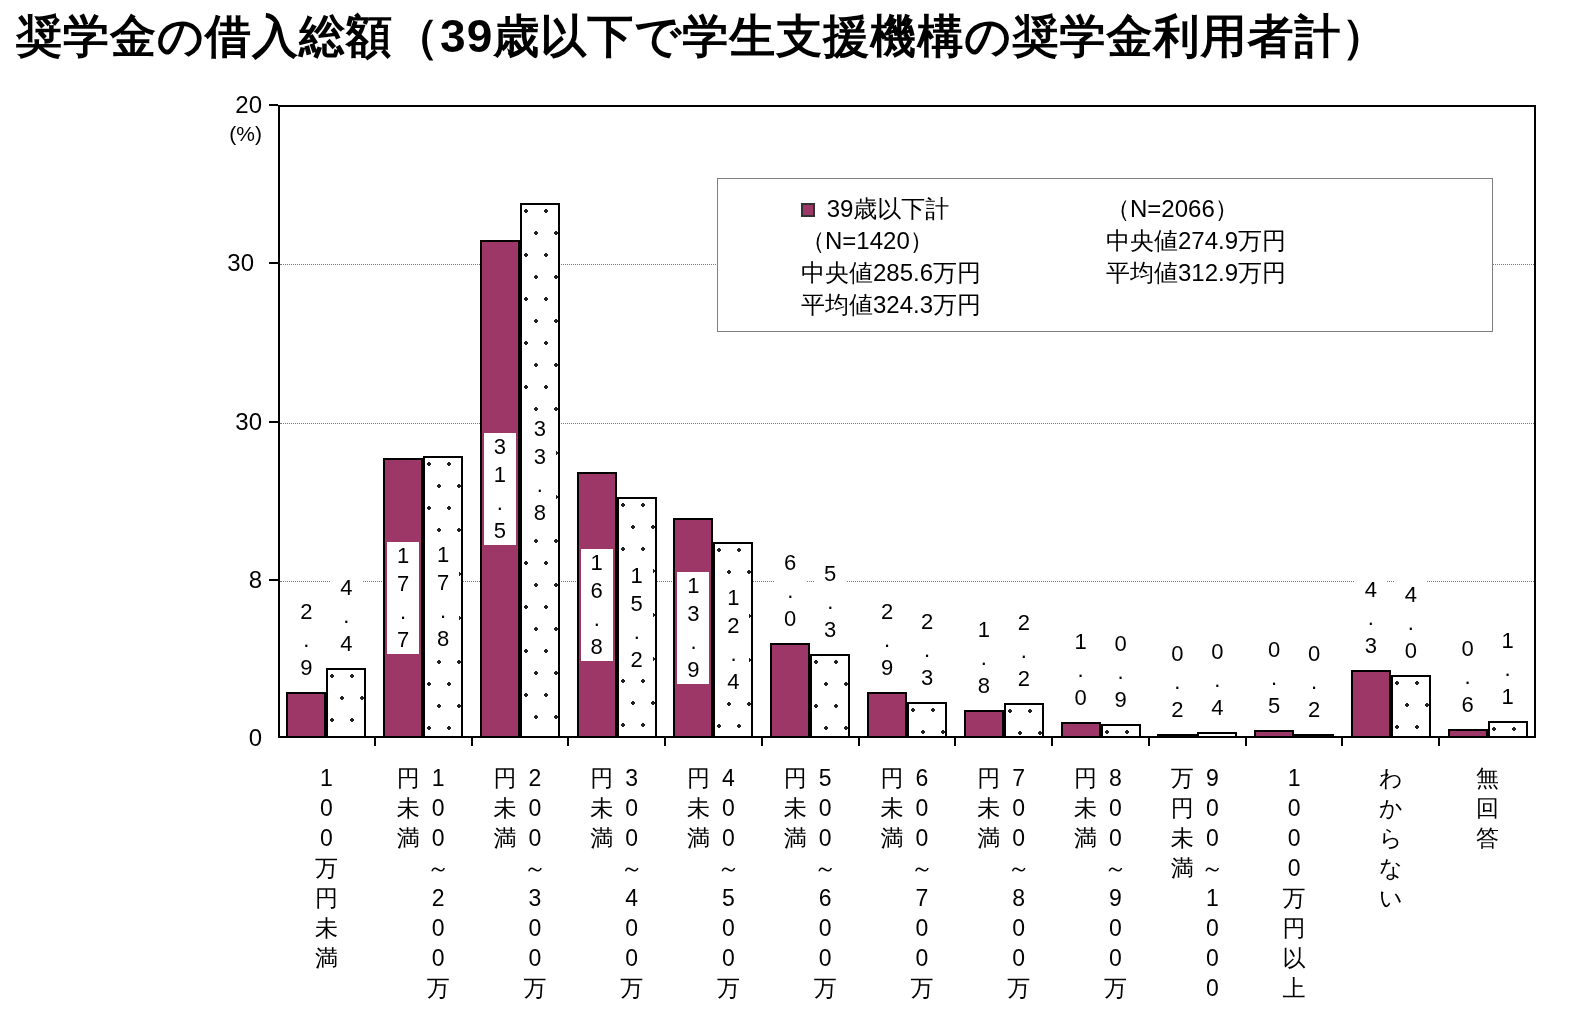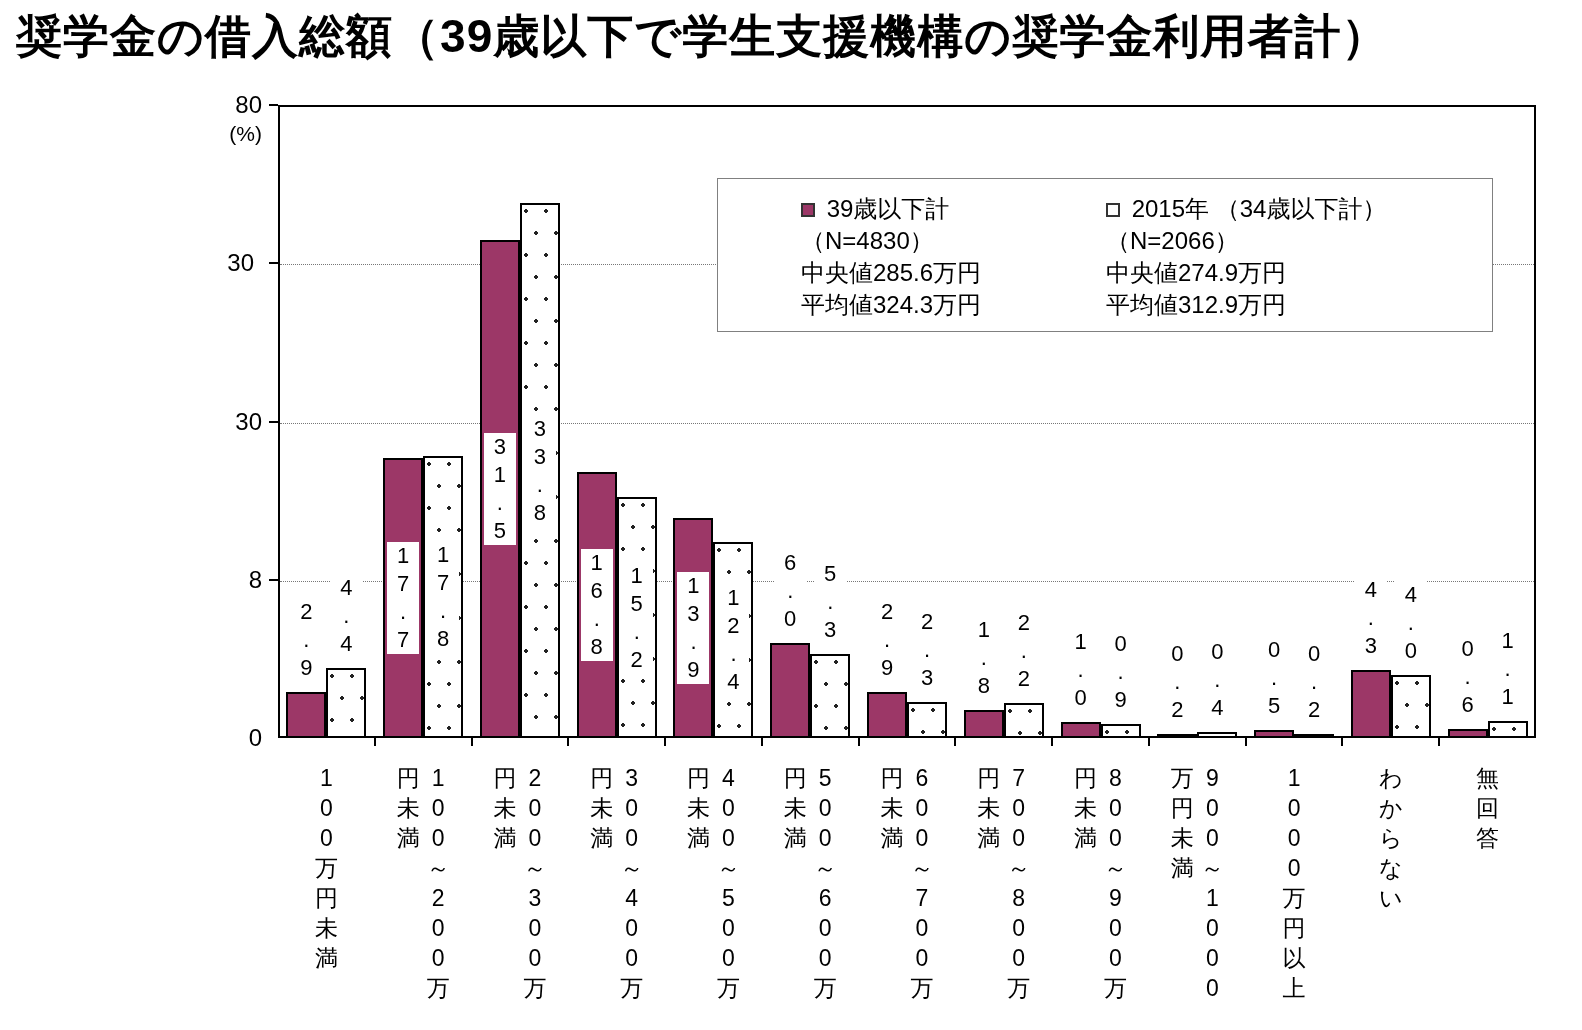--- a/index.html
+++ b/index.html
@@ -40,21 +40,21 @@
   <div id="chart-title">奨学金の借入総額（39歳以下で学生支援機構の奨学金利用者計）</div>
 
   <div id="y-axis">
       <div class="ytick-label" style="position: absolute; left: 202px; top: 726px; width: 60px;">0</div>
       <div class="ytick-label" style="position: absolute; left: 202px; top: 567.75px; width: 60px;">8</div>
       <div class="ytick-mark" style="left: 269px; top: 578.75px;"></div>
       <div class="ytick-label" style="position: absolute; left: 202px; top: 409.5px; width: 60px;">30</div>
       <div class="ytick-mark" style="left: 269px; top: 420.5px;"></div>
       <div class="ytick-label" style="position: absolute; left: 194px; top: 251.25px; width: 60px;">30</div>
       <div class="ytick-mark" style="left: 269px; top: 262.25px;"></div>
-      <div class="ytick-label" style="position: absolute; left: 202px; top: 93px; width: 60px;">80</div>
+      <div class="ytick-label" style="position: absolute; left: 202px; top: 93px; width: 60px;">20</div>
       <div class="ytick-mark" style="left: 269px; top: 104px;"></div>
       <div class="unit-label" style="position: absolute; left: 202px; top: 122px; width: 60px;">(%)</div>
       <div class="xtick-mark" style="left: 373.769px; top: 738px;"></div>
       <div class="xtick-mark" style="left: 470.538px; top: 738px;"></div>
       <div class="xtick-mark" style="left: 567.308px; top: 738px;"></div>
       <div class="xtick-mark" style="left: 664.077px; top: 738px;"></div>
       <div class="xtick-mark" style="left: 760.846px; top: 738px;"></div>
       <div class="xtick-mark" style="left: 857.615px; top: 738px;"></div>
       <div class="xtick-mark" style="left: 954.385px; top: 738px;"></div>
       <div class="xtick-mark" style="left: 1051.15px; top: 738px;"></div>
@@ -336,28 +336,24 @@
 答</div>
       </div>
     </div>
 
   <div id="legend">
     <div class="legend-col" style="left:83px;">
       <div class="legend-row">
         <span class="legend-marker" id="marker1" style="background: rgb(156, 55, 103);"></span>
         <span>39歳以下計</span>
       </div>
-      <div class="legend-row">（N=4830）</div>
+      <div class="legend-row">（N=1420）</div>
       <div class="legend-row">中央値285.6万円</div>
       <div class="legend-row">平均値324.3万円</div>
     </div>
     <div class="legend-col" style="left:388px;">
-      <div class="legend-row">
-        <span class="legend-marker" id="marker2" style="background: rgb(255, 255, 255);"></span>
-        <span>2015年 （34歳以下計）</span>
-      </div>
       <div class="legend-row">（N=2066）</div>
       <div class="legend-row">中央値274.9万円</div>
       <div class="legend-row">平均値312.9万円</div>
     </div>
   </div>
 
 </div>
 
 </body></html>

